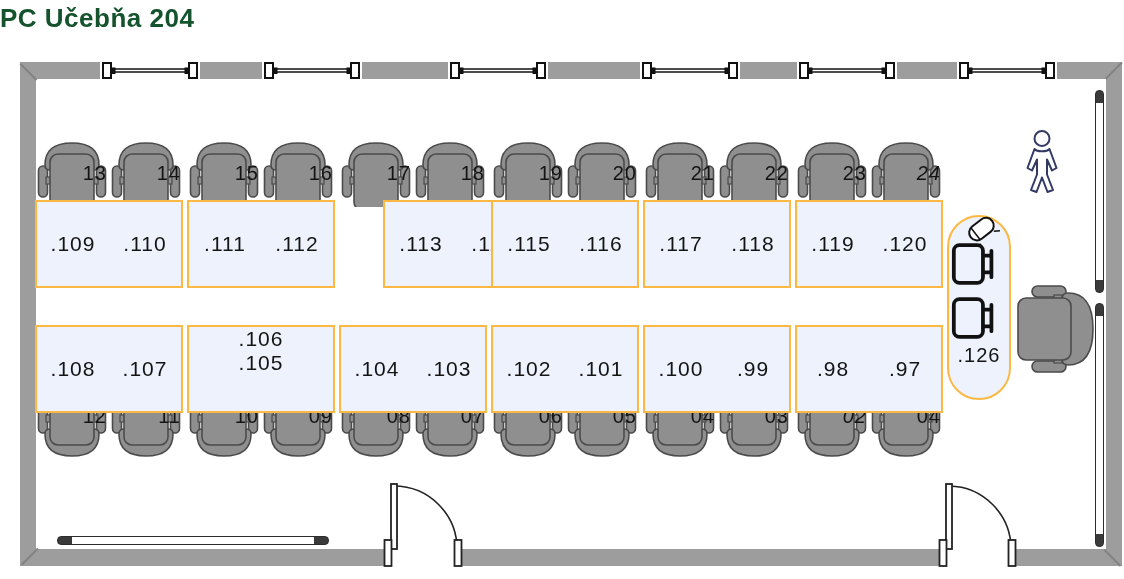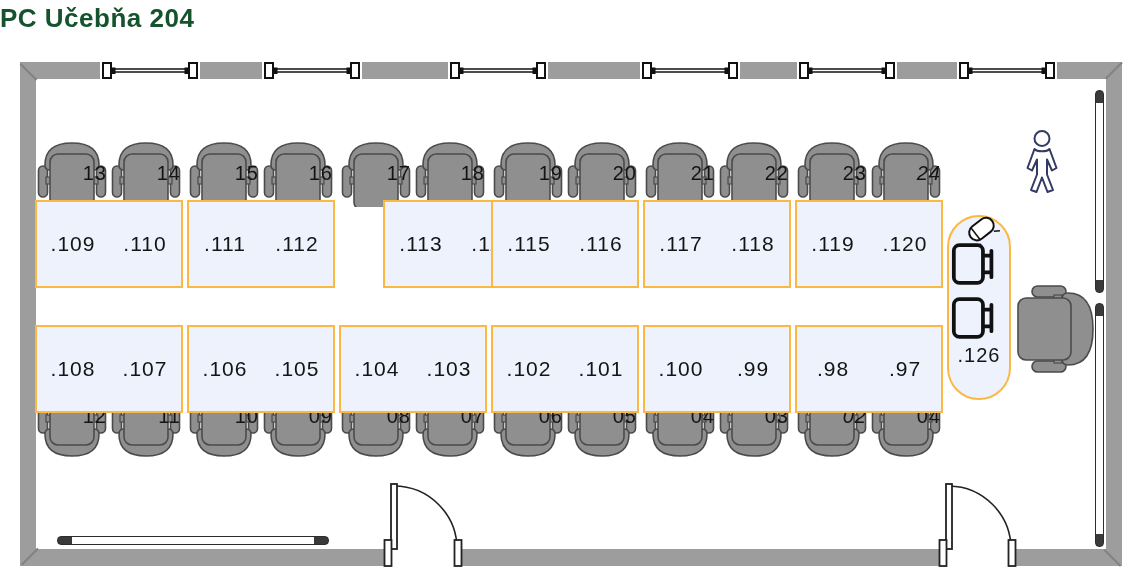--- a/index.html
+++ b/index.html
@@ -358,21 +358,21 @@
         <span class="desk-label">.118</span>
       </div>
       <div class="desk" style="left: 795px; top: 200px;">
         <span class="desk-label">.119</span>
         <span class="desk-label">.120</span>
       </div>
       <div class="desk" style="left: 35px; top: 325px;">
         <span class="desk-label">.108</span>
         <span class="desk-label">.107</span>
       </div>
-      <div class="desk" style="left: 187px; top: 325px;">
+      <div class="desk" style="left: 187px; top: 325px; flex-direction: column;">
         <span class="desk-label">.106</span>
         <span class="desk-label">.105</span>
       </div>
       <div class="desk" style="left: 339px; top: 325px;">
         <span class="desk-label">.104</span>
         <span class="desk-label">.103</span>
       </div>
       <div class="desk" style="left: 491px; top: 325px;">
         <span class="desk-label">.102</span>
         <span class="desk-label">.101</span>

